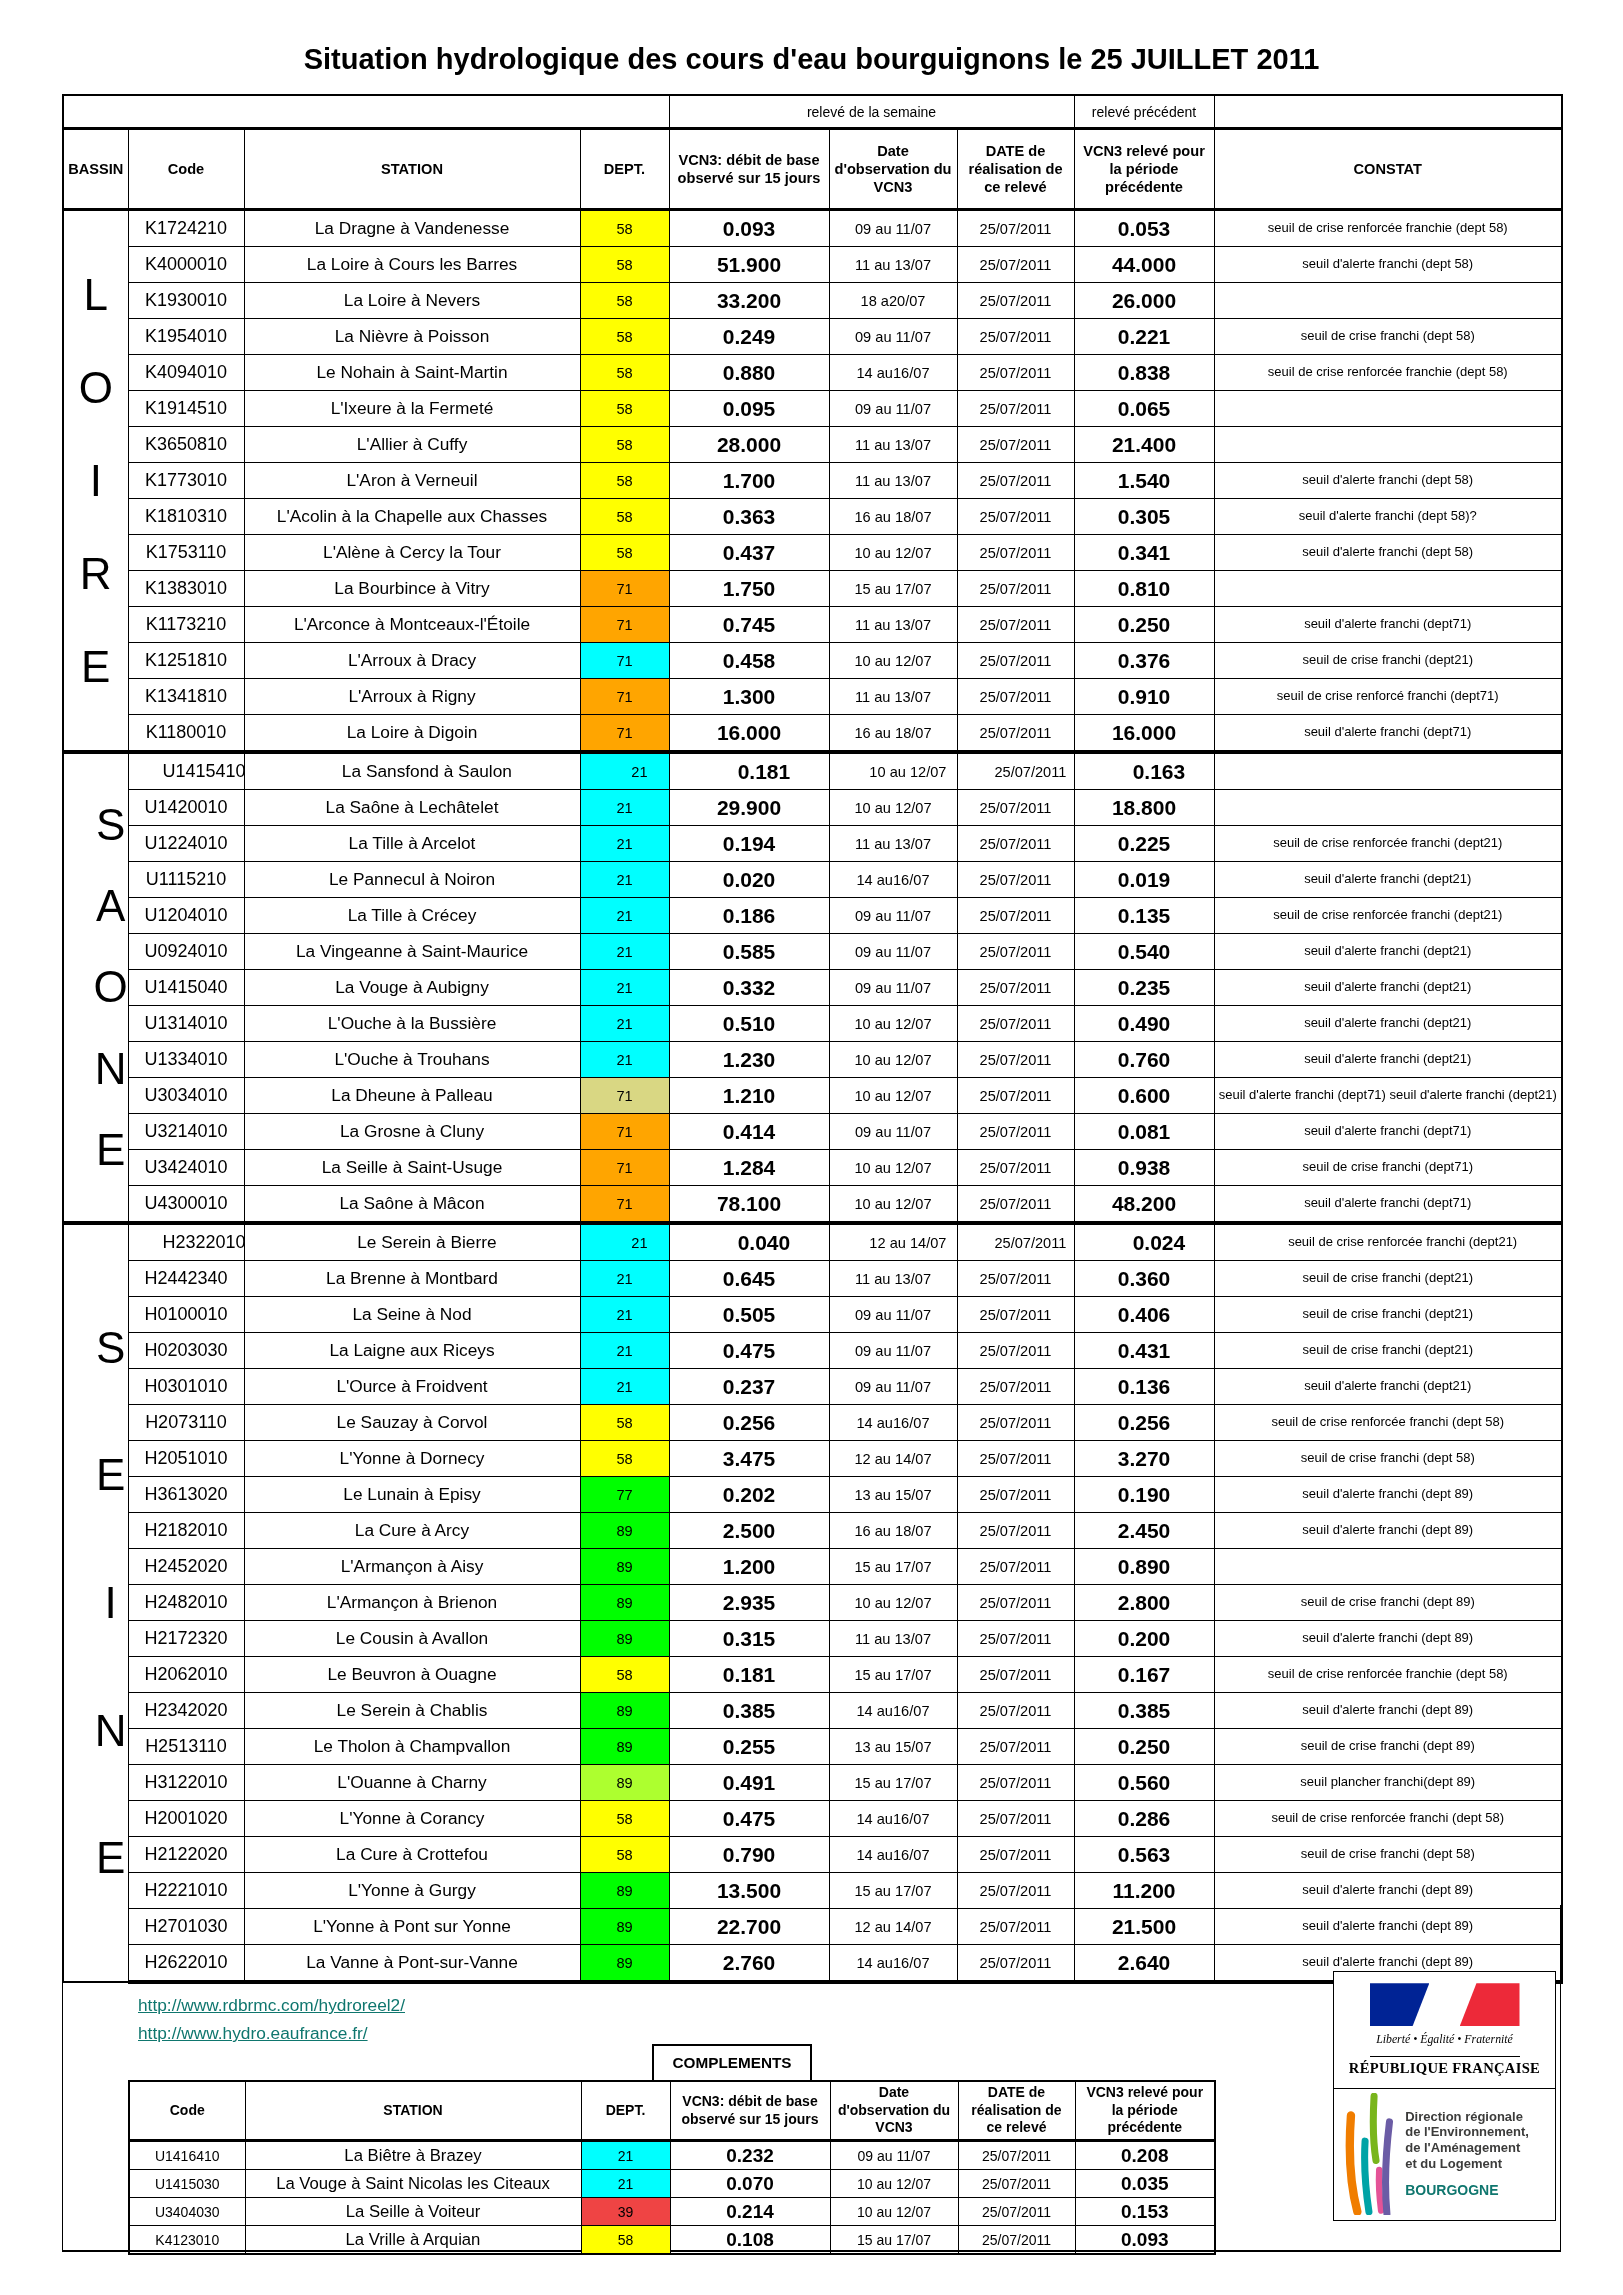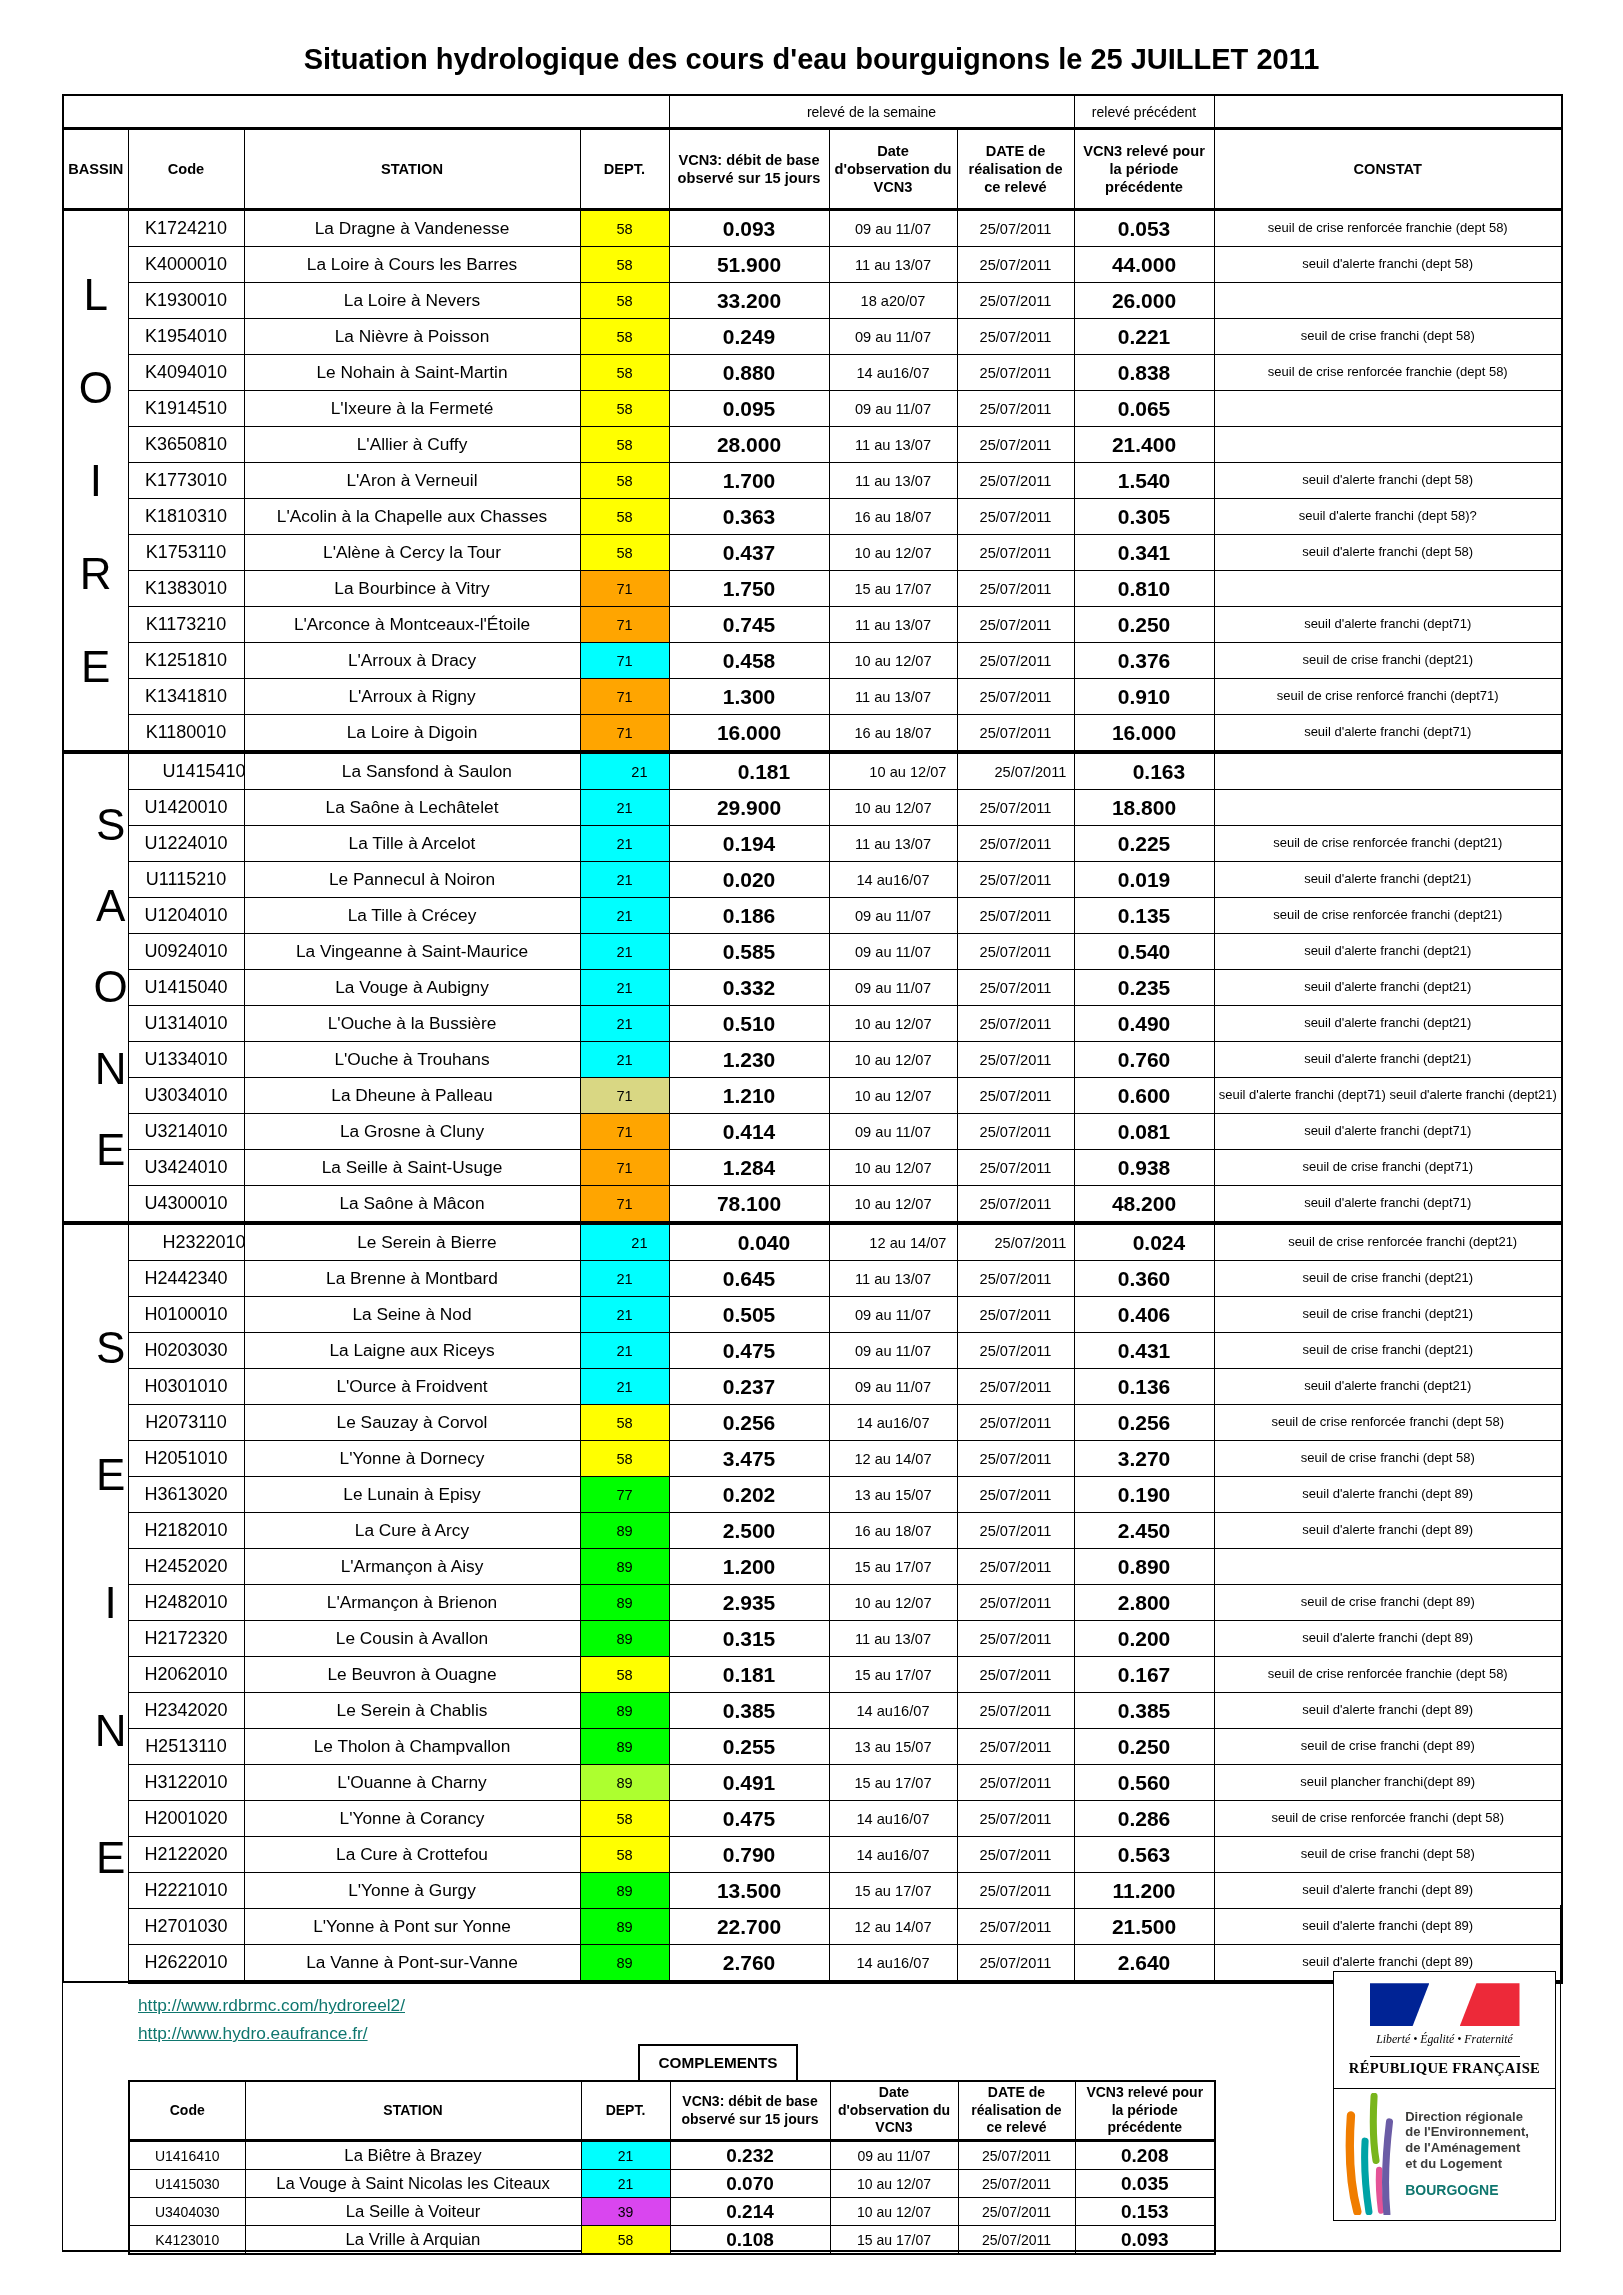--- a/index.html
+++ b/index.html
@@ -16,21 +16,21 @@
   td.c-vcn3,td.c-prev{font-size:21px;font-weight:bold;}
   td.c-dobs,td.c-dreal{font-size:14.6px;}
   td.c-constat{font-size:13px;line-height:1.15;}
   td.bassin-cell{vertical-align:middle;}
   .bassin-letters{display:flex;flex-direction:column;justify-content:space-evenly;align-items:center;height:100%;font-size:44px;line-height:1;}
   tr.section-start td{border-top:4.2px solid #000;padding-left:34px;}
   tr.table-end td{border-bottom:4.2px solid #000;}
   .footer-frame{position:absolute;left:62px;top:1905px;width:1499px;height:347px;border-left:1.4px solid #000;border-right:1.4px solid #000;border-bottom:2.1px solid #000;box-sizing:border-box;}
   .links{position:absolute;left:75px;top:90px;}
   .links a{display:block;color:#0f766e;font-size:17.3px;margin-bottom:7px;}
-  .comp-label{position:absolute;left:575px;top:139px;width:160px;height:36px;border:2.8px solid #000;border-bottom:none;box-sizing:border-box;display:flex;align-items:center;justify-content:center;font-size:15.3px;font-weight:bold;background:#fff;}
+  .comp-label{position:absolute;left:589px;top:139px;width:160px;height:36px;border:2.8px solid #000;border-bottom:none;box-sizing:border-box;display:flex;align-items:center;justify-content:center;font-size:15.3px;font-weight:bold;background:#fff;}
   table.comp{position:absolute;left:65px;top:175px;width:1086px;border-collapse:collapse;table-layout:fixed;border:2.8px solid #000;}
   table.comp th,table.comp td{border:1.4px solid #000;overflow:hidden;}
   table.comp tr.cols th{height:57px;font-size:14px;font-weight:bold;line-height:1.25;border-bottom:3.5px solid #000;padding:0 4.2px;}
   table.comp td{height:27px;text-align:center;padding:0 4.2px;}
   table.comp td.c-code{font-size:14px;}
   table.comp td.c-station{font-size:16.7px;}
   table.comp td.c-dept{font-size:14px;}
   table.comp td.c-vcn3,table.comp td.c-prev{font-size:19px;font-weight:bold;}
   table.comp td.c-dobs,table.comp td.c-dreal{font-size:14px;}
   .logo-stack{position:absolute;left:1270px;top:66px;width:223px;height:250px;border:1.4px solid #000;background:#fff;box-sizing:border-box;}
@@ -649,21 +649,21 @@
             <td class="c-station">La Vouge à Saint Nicolas les Citeaux</td>
             <td class="c-dept" style="background: rgb(0, 255, 255);">21</td>
             <td class="c-vcn3">0.070</td>
             <td class="c-dobs">10 au 12/07</td>
             <td class="c-dreal">25/07/2011</td>
             <td class="c-prev">0.035</td>
           </tr>
           <tr>
             <td class="c-code">U3404030</td>
             <td class="c-station">La Seille à Voiteur</td>
-            <td class="c-dept" style="background: #d946ef;">39</td>
+            <td class="c-dept" style="background: #ef4444;">39</td>
             <td class="c-vcn3">0.214</td>
             <td class="c-dobs">10 au 12/07</td>
             <td class="c-dreal">25/07/2011</td>
             <td class="c-prev">0.153</td>
           </tr>
           <tr>
             <td class="c-code">K4123010</td>
             <td class="c-station">La Vrille à Arquian</td>
             <td class="c-dept" style="background: rgb(255, 255, 0);">58</td>
             <td class="c-vcn3">0.108</td>

